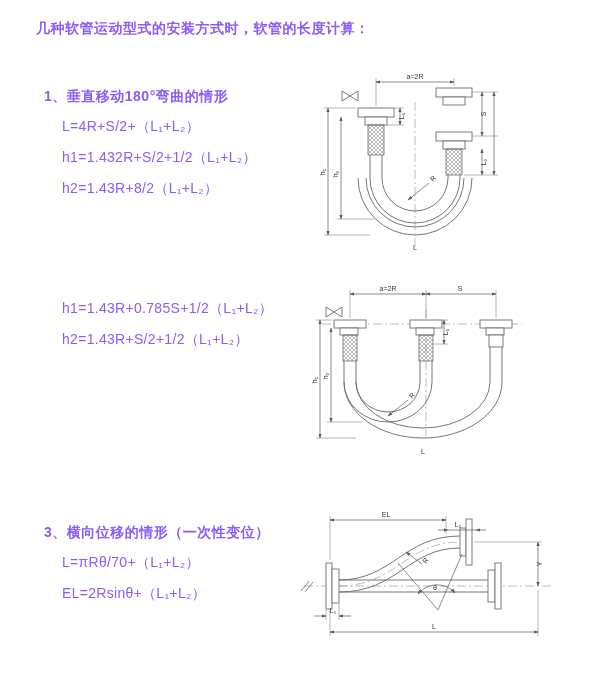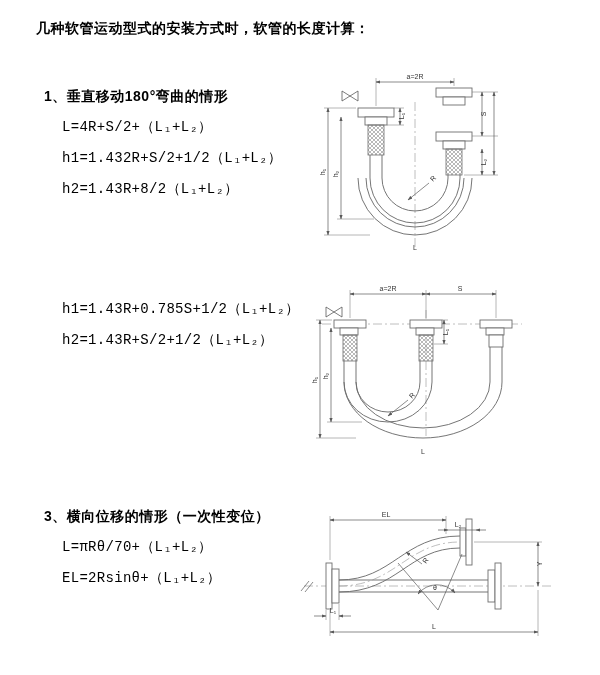--- a/index.html
+++ b/index.html
@@ -1,23 +1,23 @@
 <!DOCTYPE html>
 <html><head>
 <meta charset="utf-8">
 <style>
   html,body{margin:0;padding:0;background:#ffffff;}
   .page{
     position:relative;width:545px;height:675px;background:#ffffff;
-    font-family:"Liberation Sans","DejaVu Sans",sans-serif;color:#000000;overflow:hidden;padding-left:13px;
+    font-family:"Liberation Sans","DejaVu Sans",sans-serif;color:#8b5cf6;overflow:hidden;padding-left:13px;
   }
   .title{position:absolute;left:36px;top:20px;font-size:14px;font-weight:600;letter-spacing:0.5px;}
   .section{position:absolute;left:44px;width:300px;}
   .sec-heading{font-size:14px;font-weight:600;letter-spacing:0.5px;margin-bottom:12px;}
-  .formula{font-size:14px;margin-left:18px;margin-bottom:13px;letter-spacing:0.3px;white-space:nowrap;font-family:Liberation Mono, monospace;}
+  .formula{font-size:14px;margin-left:18px;margin-bottom:13px;letter-spacing:0.3px;white-space:nowrap;}
   .diagram{position:absolute;}
   svg{display:block;}
   svg text{fill:#333;font-family:"Liberation Sans","DejaVu Sans",sans-serif;font-size:7px;}
   .dim{stroke:#5a5a5a;stroke-width:0.7;fill:none;}
   .ext{stroke:#7a7a7a;stroke-width:0.55;fill:none;}
   .hose{stroke:#6e6e6e;stroke-width:0.95;fill:none;}
   .fit{stroke:#6e6e6e;stroke-width:0.9;fill:#ffffff;}
   .braid{stroke:#6e6e6e;stroke-width:0.8;fill:url(#braidP);}
   .cl{stroke:#8a8a8a;stroke-width:0.55;fill:none;stroke-dasharray:9 3 2 3;}
   .lead{stroke:#5a5a5a;stroke-width:0.7;fill:none;}
@@ -173,21 +173,21 @@
       <line class="dim" x1="136" y1="36" x2="136" y2="60" marker-start="url(#arw)" marker-end="url(#arw)"></line>
       <text transform="rotate(-90 140 48)" x="140" y="48" text-anchor="middle" font-size="5.5">L₁</text>
 
       <line class="lead" x1="100" y1="116" x2="80" y2="132" marker-end="url(#arw)"></line>
       <text transform="rotate(-45 104 115)" x="104" y="115" font-size="8.5">R</text>
 
       <text x="115" y="170" text-anchor="middle" font-size="9">L</text>
     </svg>
   </div>
 
-  <div class="section" style="top:508px">
+  <div class="section" style="top:524px">
     <div class="sec-heading">3、横向位移的情形（一次性变位）</div>
     <div class="formula">L=πRθ/70+（L₁+L₂）</div>
     <div class="formula">EL=2Rsinθ+（L₁+L₂）</div>
   </div>
 
   <div class="diagram" style="left:298px;top:506px">
     <svg width="262" height="142" viewBox="0 0 262 142">
 
       <line class="cl" x1="6" y1="80" x2="256" y2="80"></line>
       <path class="lead" d="M3,85 L11,75 M7,86 L15,76"></path>

